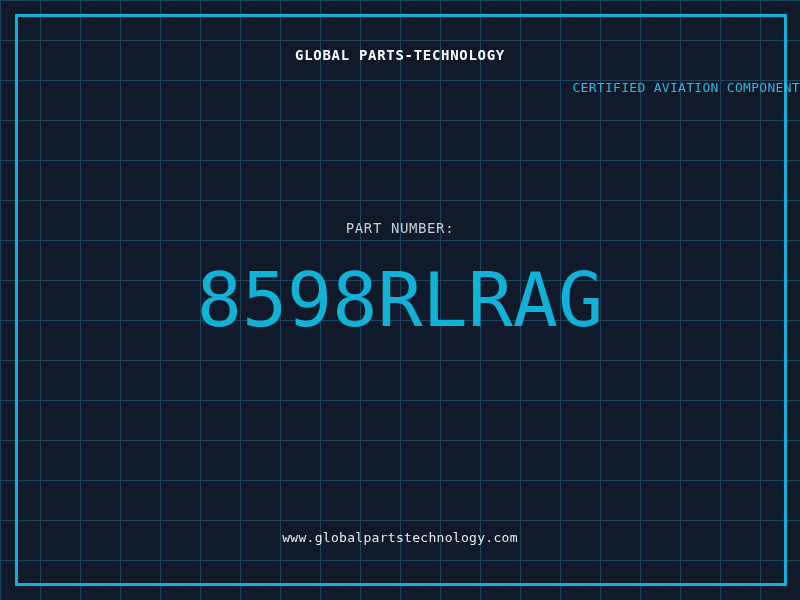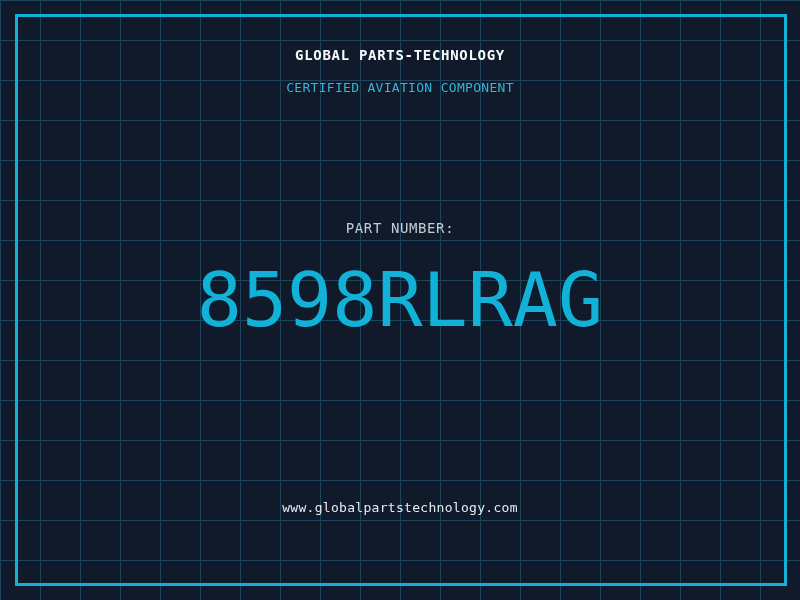--- a/index.html
+++ b/index.html
@@ -46,39 +46,40 @@
     font-weight: bold;
     letter-spacing: 0.7px;
     color: #f7fafc;
   }
 
   .tagline {
     top: 81px;
     font-size: 13px;
     letter-spacing: 0.3px;
     color: #35b5d8;
+    text-align: right;
   }
 
   .part-label {
     top: 221px;
     font-size: 14px;
     letter-spacing: 0.6px;
     color: #c4ccd4;
   }
 
   .part-number {
     top: 263px;
     font-size: 75px;
     font-weight: normal;
     letter-spacing: 0;
     color: #12b2d8;
   }
 
   .website {
-    top: 501px;
+    top: 531px;
     font-size: 13px;
     letter-spacing: 0.3px;
     color: #e6ecf2;
   }
 </style>
 </head>
 <body>
 
 <div class="screen">
   <div class="frame"></div>

